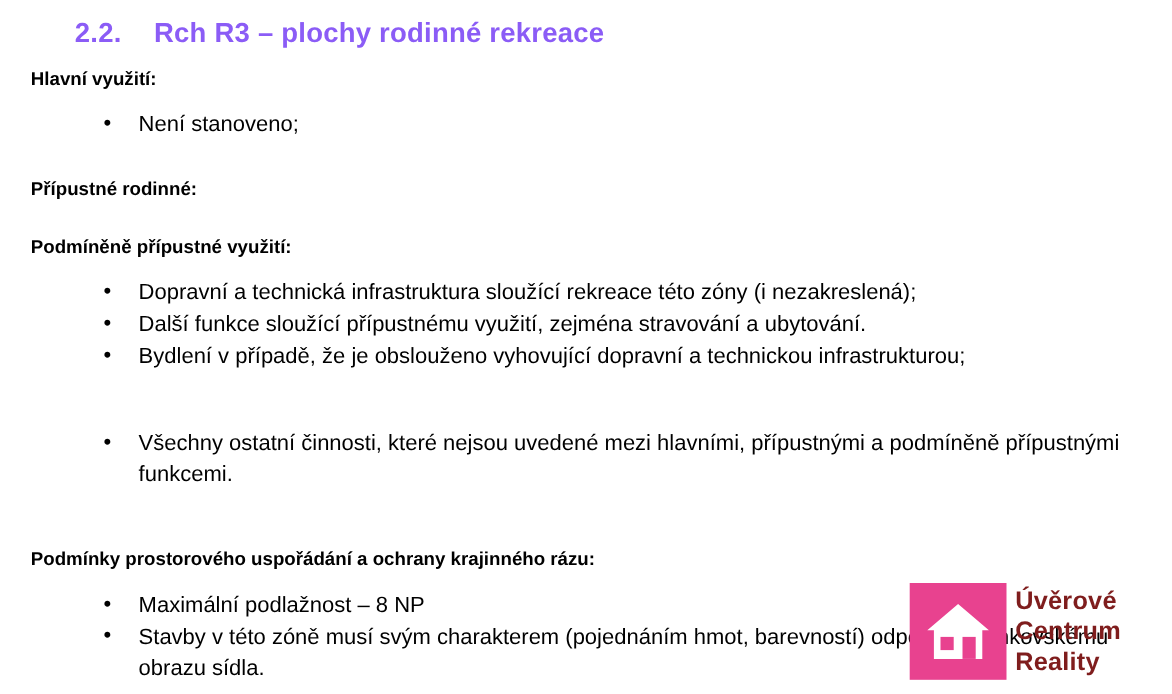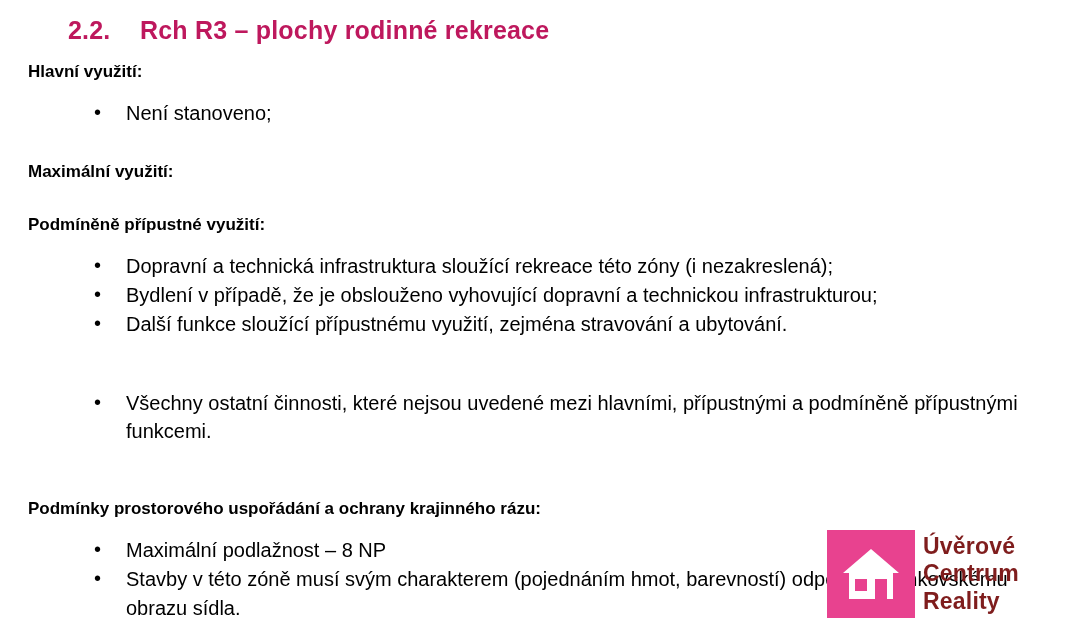--- a/index.html
+++ b/index.html
@@ -16,21 +16,21 @@
     position: relative;
   }
   .page {
     position: relative;
     width: 1065px;
     height: 631px;
     box-sizing: border-box;
     padding: 8px 28px 0 28px;
   }
   .heading {
-    color: #be185d;
+    color: #8b5cf6;
     font-size: 25px;
     font-weight: bold;
     margin: 8px 0 16px 0;
     padding-left: 40px;
     letter-spacing: 0.2px;
     white-space: nowrap;
   }
   .heading .num {
     display: inline-block;
     min-width: 72px;
@@ -113,31 +113,31 @@
   <div class="section">
     <div class="section-title">Hlavní využití:</div>
     <ul class="bullets">
       <li>Není stanoveno;</li>
     </ul>
   </div>
 
   <div class="gap-big"></div>
 
   <div class="section">
-    <div class="section-title">Maximální využití:</div>
+    <div class="section-title">Přípustné rodinné:</div>
   </div>
 
   <div class="gap-big"></div>
 
   <div class="section">
     <div class="section-title">Podmíněně přípustné využití:</div>
     <ul class="bullets">
       <li>Dopravní a technická infrastruktura sloužící rekreace této zóny (i nezakreslená);</li>
+      <li>Další funkce sloužící přípustnému využití, zejména stravování a ubytování.</li>
       <li>Bydlení v případě, že je obslouženo vyhovující dopravní a technickou infrastrukturou;</li>
-      <li>Další funkce sloužící přípustnému využití, zejména stravování a ubytování.</li>
     </ul>
   </div>
 
   <div class="gap-big"></div>
 
   <div class="section">
     <ul class="bullets">
       <li>Všechny ostatní činnosti, které nejsou uvedené mezi hlavními, přípustnými a podmíněně přípustnými funkcemi.</li>
     </ul>
   </div>

